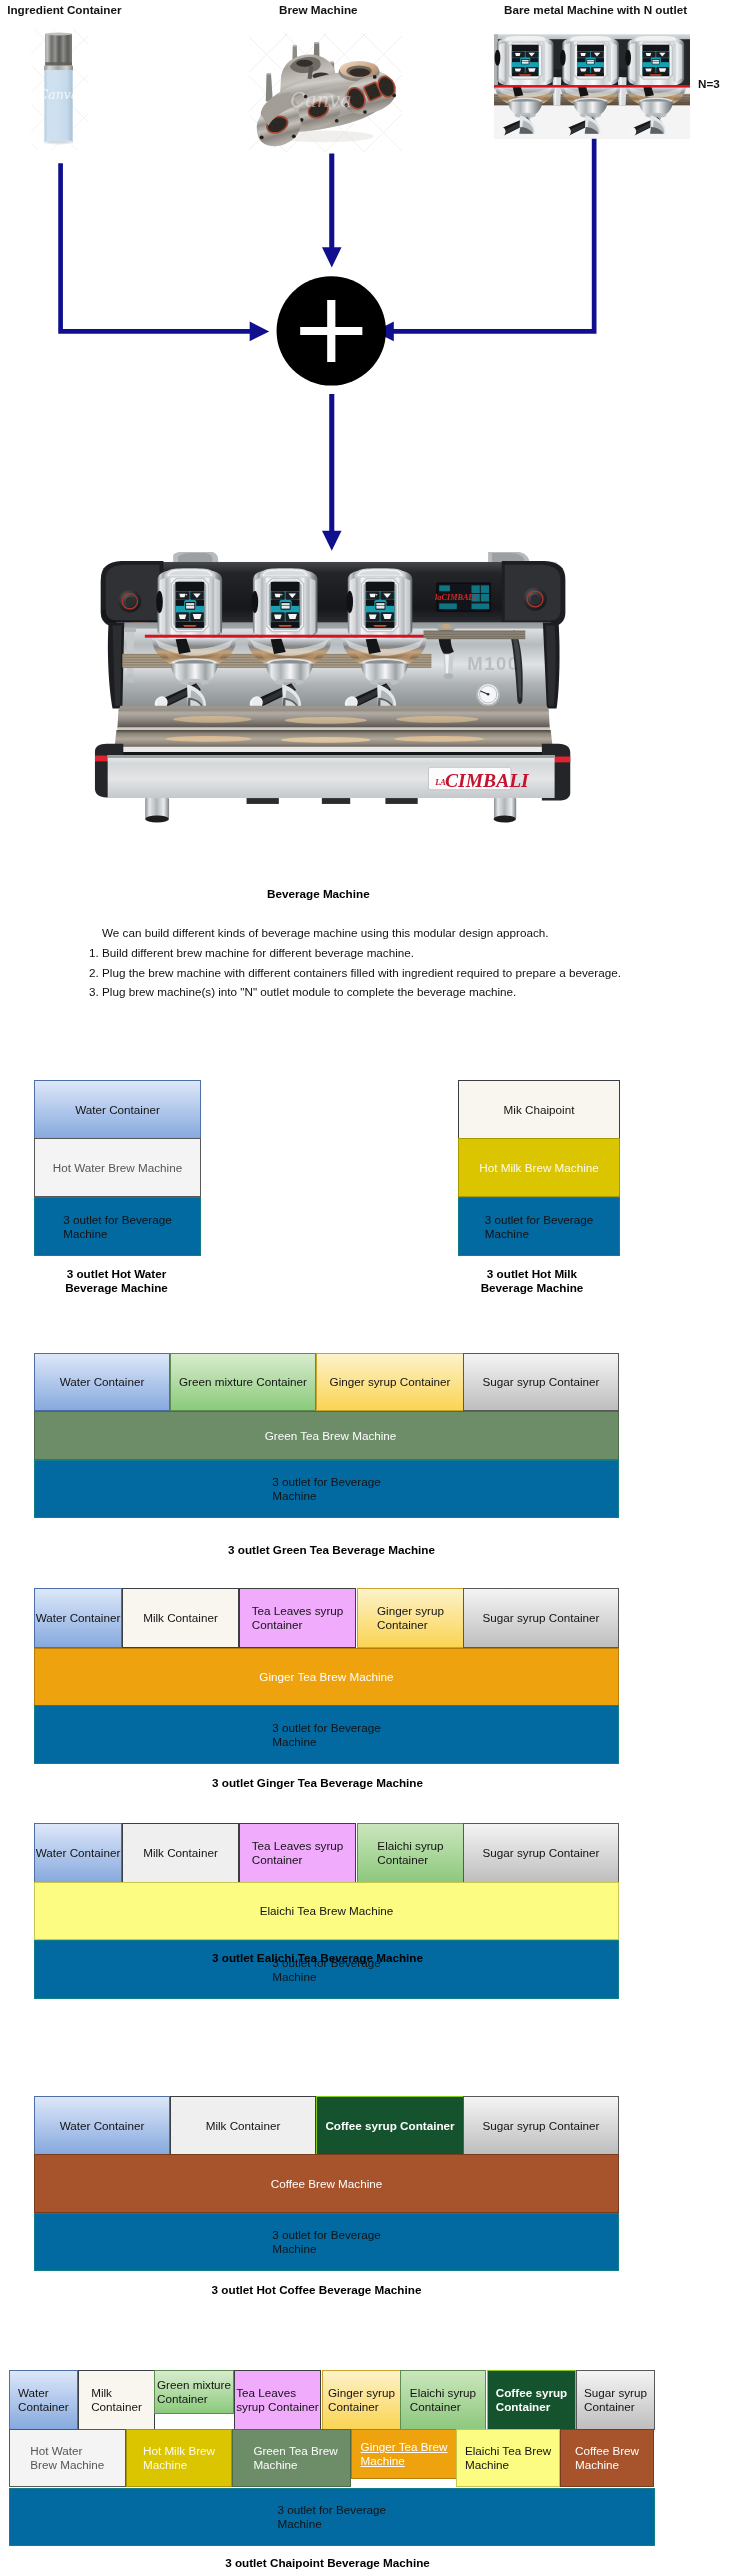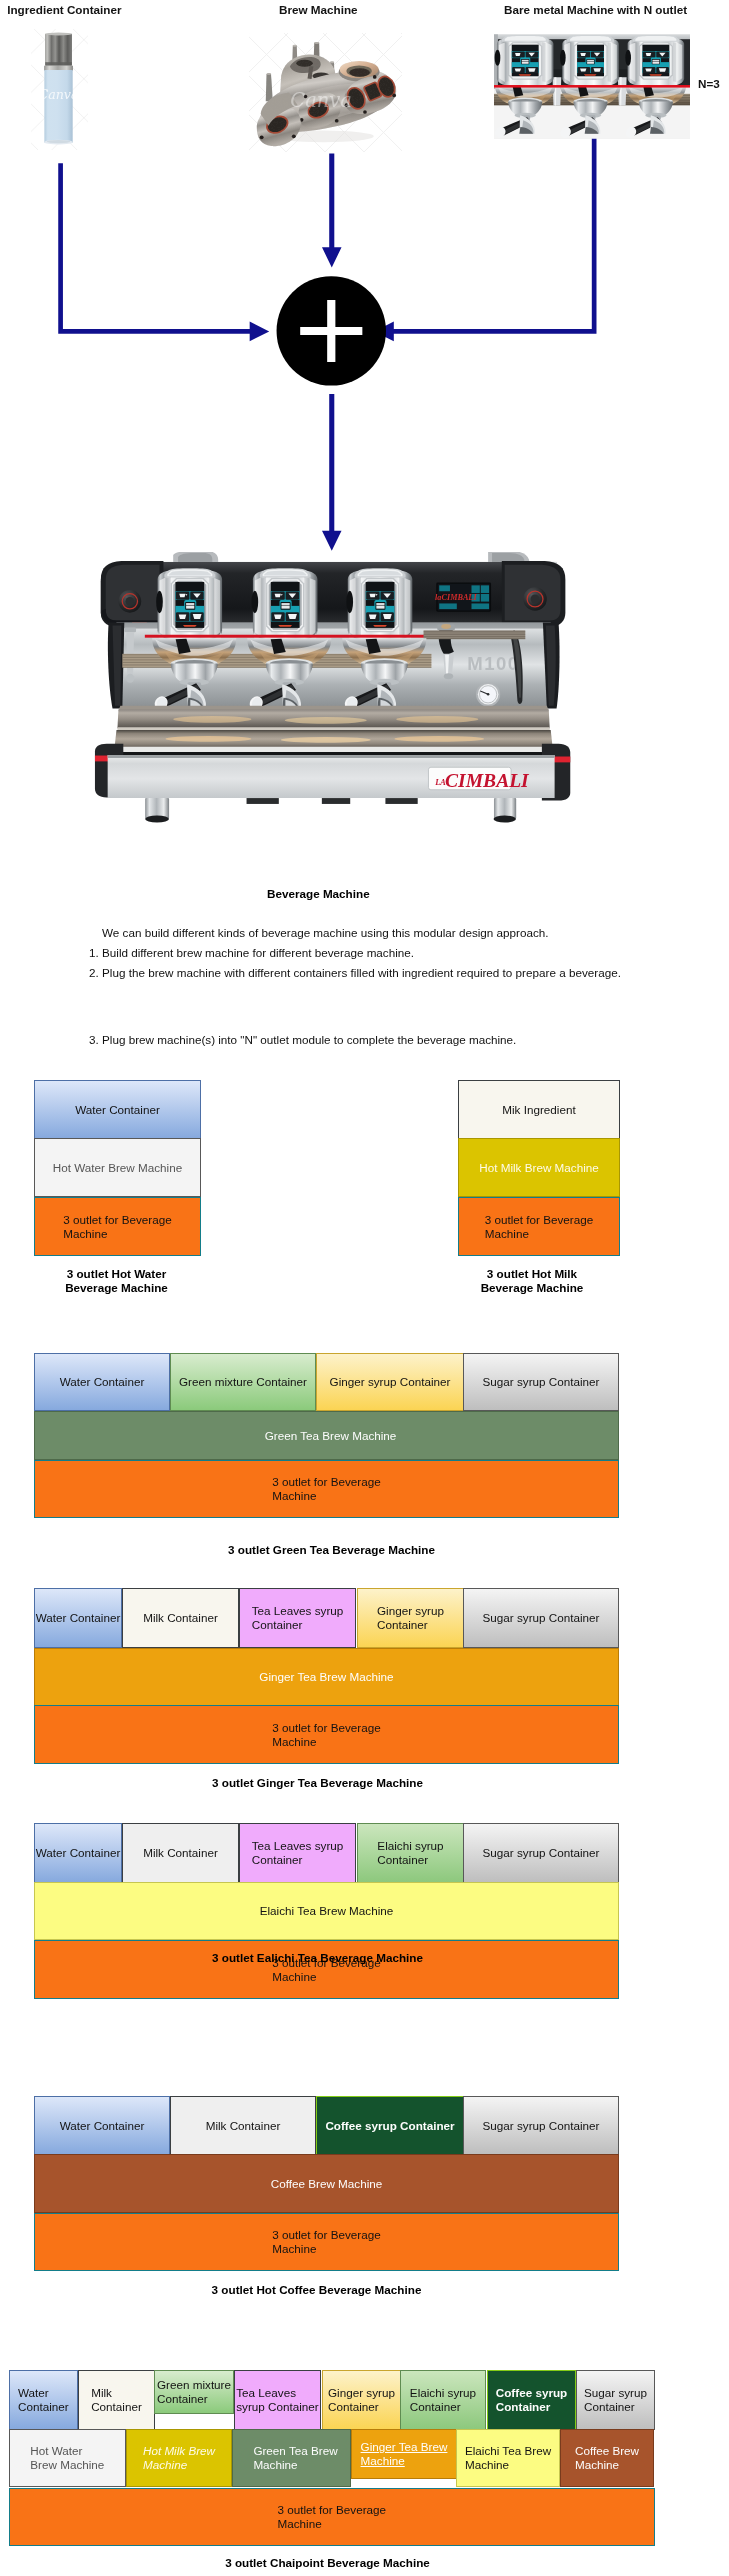--- a/index.html
+++ b/index.html
@@ -22,21 +22,21 @@
   .s-yellow{background:linear-gradient(180deg,#fdf2ca 0%,#fbd453 100%);border:1px solid #c9a52e;color:#131313;}
   .s-gray{background:linear-gradient(180deg,#f4f4f4 0%,#bebebe 100%);border:1px solid #585858;color:#131313;}
   .s-peach{background:#f0abfc;border:1px solid #3b3f42;color:#131313;}
   .s-darkbrown{background:#14532d;border:1px solid #84cc16;color:#fdfdfd;font-weight:bold;}
   .b-hotwater{background:#f4f4f4;border:1px solid #585858;color:#565656;}
   .b-hotmilk{background:#dbc400;border:1px solid #a99700;color:#fefbe8;}
   .b-greentea{background:#6d8c68;border:1px solid #4e6a4a;color:#fdfdfd;padding-left:8px;}
   .b-gingertea{background:#eda20e;border:1px solid #b87c08;color:#fefefe;}
   .b-elaichi{background:#fcfc82;border:1px solid #c6c650;color:#131313;}
   .b-coffee{background:#a7542c;border:1px solid #793b1d;color:#fdfdfd;}
-  .outlet{background:#f97316;border:1px solid #137d8a;color:#131313;}
+  .outlet{background:#0369a1;border:1px solid #137d8a;color:#131313;}
 </style>
 </head>
 <body>
 
 <div class="abs hdr" style="left:7.2px;top:2.9px;">Ingredient Container</div>
 <div class="abs hdr" style="left:279px;top:2.9px;">Brew Machine</div>
 <div class="abs hdr" style="left:504px;top:2.9px;">Bare metal Machine with N outlet</div>
 <div class="abs hdr" style="left:698px;top:77px;">N=3</div>
 
 <div class="abs" style="left:31px;top:29px;width:57px;height:121px;">
@@ -612,32 +612,32 @@
   <rect x="157" y="251.5" width="33" height="6" fill="#2a2c2e"></rect>
   <rect x="234" y="251.5" width="29" height="6" fill="#2a2c2e"></rect>
   <rect x="299" y="251.5" width="33" height="6" fill="#2a2c2e"></rect>
 </svg>
 </div>
 
 <div class="abs title" style="left:267px;top:887px;">Beverage Machine</div>
 <div class="abs bodytxt" style="left:102px;top:923px;">We can build different kinds of beverage machine using this modular design approach.</div>
 <div class="abs bodytxt" style="left:89px;top:943px;">1. Build different brew machine for different beverage machine.</div>
 <div class="abs bodytxt" style="left:89px;top:963px;">2. Plug the brew machine with different containers filled with ingredient required to prepare a beverage.</div>
-<div class="abs bodytxt" style="left:89px;top:982px;margin-top:48px;">3. Plug brew machine(s) into "N" outlet module to complete the beverage machine.</div>
+<div class="abs bodytxt" style="left:89px;top:982px;">3. Plug brew machine(s) into "N" outlet module to complete the beverage machine.</div>
 
 <div class="abs" style="left:0;top:0;">
   <div class="cell s-water" style="position:absolute;left:34px;top:1080px;width:167px;height:59px;">Water Container</div>
   <div class="cell b-hotwater" style="position:absolute;left:34px;top:1138px;width:167px;height:59px;">Hot Water Brew Machine</div>
   <div class="cell outlet" style="position:absolute;left:34px;top:1197px;width:167px;height:59px;">3 outlet for Beverage
 Machine</div>
   <div class="abs cap" style="left:33px;top:1267px;width:167px;">3 outlet Hot Water
 Beverage Machine</div>
 </div>
 <div class="abs" style="left:0;top:0;">
-  <div class="cell s-milkcream" style="position:absolute;left:458px;top:1080px;width:162px;height:59px;">Mik Ingredient</div>
+  <div class="cell s-milkcream" style="position:absolute;left:458px;top:1080px;width:162px;height:59px;">Mik Chaipoint</div>
   <div class="cell b-hotmilk" style="position:absolute;left:458px;top:1138px;width:162px;height:59px;">Hot Milk Brew Machine</div>
   <div class="cell outlet" style="position:absolute;left:458px;top:1197px;width:162px;height:59px;">3 outlet for Beverage
 Machine</div>
   <div class="abs cap" style="left:451px;top:1267px;width:162px;">3 outlet Hot Milk
 Beverage Machine</div>
 </div>
 
 <div class="abs" style="left:0;top:0;">
   <div class="cell s-water" style="position:absolute;left:34px;top:1353px;width:136px;height:58px;">Water Container</div>
   <div class="cell s-green" style="position:absolute;left:170px;top:1353px;width:146px;height:58px;">Green mixture Container</div>
@@ -697,21 +697,21 @@
   <div class="cell s-yellow" style="position:absolute;left:322px;top:2370px;width:79px;height:60px;">Ginger syrup
 Container</div>
   <div class="cell s-greensolid" style="position:absolute;left:400px;top:2370px;width:86px;height:60px;">Elaichi syrup
 Container</div>
   <div class="cell s-darkbrown" style="position:absolute;left:487px;top:2370px;width:89px;height:60px;">Coffee syrup
 Container</div>
   <div class="cell s-gray" style="position:absolute;left:576px;top:2370px;width:79px;height:60px;">Sugar syrup
 Container</div>
   <div class="cell b-hotwater" style="position:absolute;left:8.8px;top:2429px;width:117px;height:58px;">Hot Water
 Brew Machine</div>
-  <div class="cell b-hotmilk" style="position:absolute;left:126px;top:2429px;width:106px;height:58px;font-style:italic;">Hot Milk Brew
+  <div class="cell b-hotmilk" style="position:absolute;left:126px;top:2429px;width:106px;height:58px;">Hot Milk Brew
 Machine</div>
   <div class="cell b-greentea" style="position:absolute;left:232px;top:2429px;width:119px;height:58px;">Green Tea Brew
 Machine</div>
   <div class="cell b-gingertea" style="position:absolute;left:351px;top:2429px;width:106px;height:50px;text-decoration:underline;">Ginger Tea Brew
 Machine</div>
   <div class="cell b-elaichi" style="position:absolute;left:456px;top:2429px;width:104px;height:58px;">Elaichi Tea Brew
 Machine</div>
   <div class="cell b-coffee" style="position:absolute;left:560px;top:2429px;width:94px;height:58px;">Coffee Brew
 Machine</div>
   <div class="cell outlet" style="position:absolute;left:8.8px;top:2488px;width:646px;height:58px;">3 outlet for Beverage

